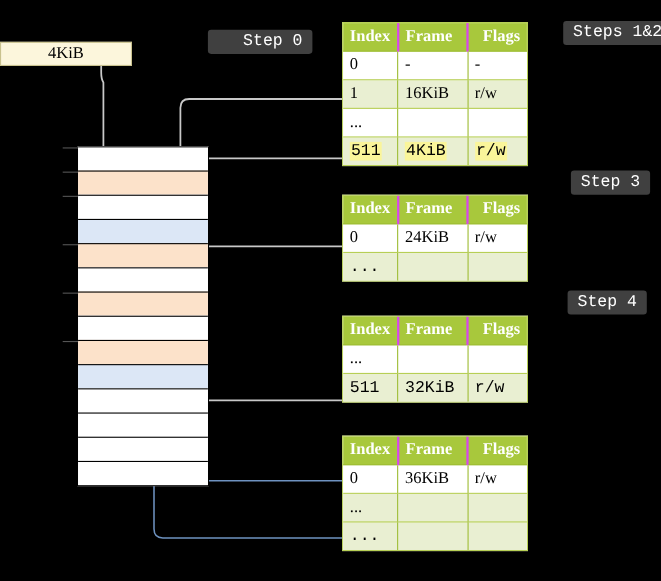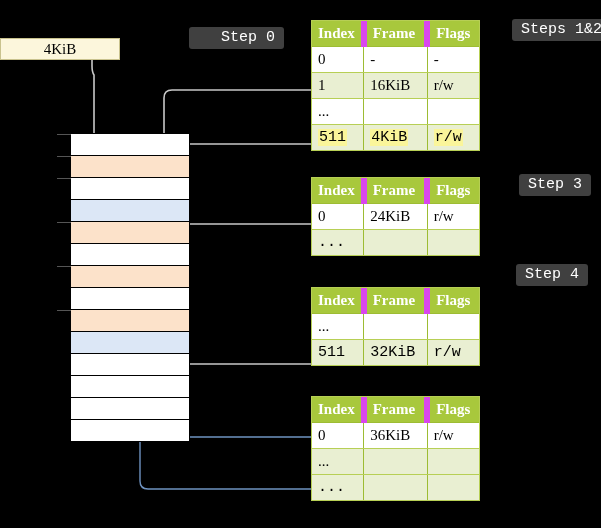--- a/index.html
+++ b/index.html
@@ -48,25 +48,25 @@
     border:1px solid #B7CF55;
   }
   .ptable table{border-collapse:collapse;width:100%;}
   .ptable th{
     background:#A8C83C;
     color:#ffffff;
     font-weight:bold;
     font-size:15px;
     text-align:left;
     padding:2px 6px 3px 6px;
-    border-right:6px solid #d946ef;
+    border-right:2px solid #d946ef;
     border-bottom:1px solid #9DBC33;
     height:20px;
   }
-  .ptable th:last-child{border-right:none;}
+  .ptable th:last-child{border-right:none;text-align:right;}
   .ptable td{
     font-size:15px;
     color:#000000;
     text-align:left;
     padding:2px 6px 3px 6px;
     border-right:1px solid #9DBC33;
     border-bottom:1px solid #B7CF55;
     height:20px;
     background:#ffffff;
     white-space:nowrap;
@@ -108,21 +108,21 @@
 <body>
 
 <div class="stage">
 
   <div class="vabox">
     <span>4KiB</span>
   </div>
 
   <div class="badge" style="left:189px;top:27px;padding-left:32px;">Step 0</div>
   <div class="badge" style="left:512px;top:19px;">Steps 1&amp;2</div>
-  <div class="badge" style="left:519px;top:174px;">Step 3</div>
+  <div class="badge" style="left:519px;top:155px;">Step 3</div>
   <div class="badge" style="left:516px;top:264px;">Step 4</div>
 
   <svg class="wires" xmlns="http://www.w3.org/2000/svg">
     <defs>
       <marker id="agray" markerWidth="9" markerHeight="9" refX="4.5" refY="7.4" orient="auto" markerUnits="userSpaceOnUse">
         <path d="M0.6,0.6 L4.5,7.8 L8.4,0.6 Z" fill="#C8C8C8"></path>
       </marker>
       <marker id="agrayup" markerWidth="9" markerHeight="9" refX="4.5" refY="7.4" orient="auto" markerUnits="userSpaceOnUse">
         <path d="M0.6,0.6 L4.5,7.8 L8.4,0.6 Z" fill="#C8C8C8"></path>
       </marker>

